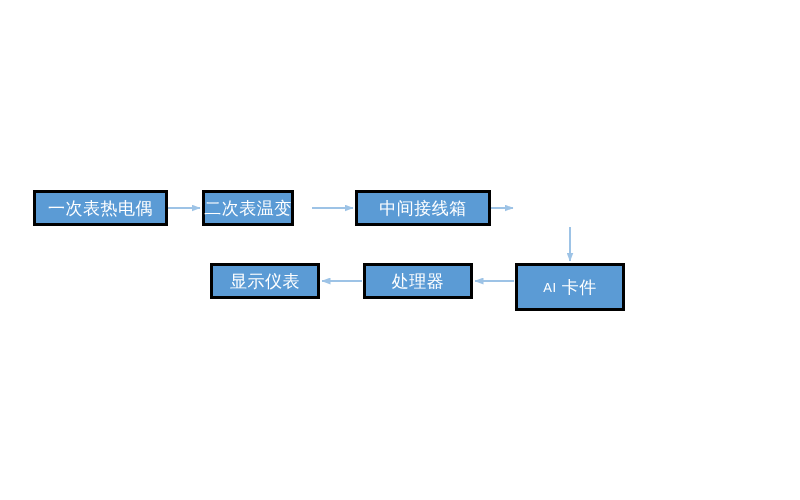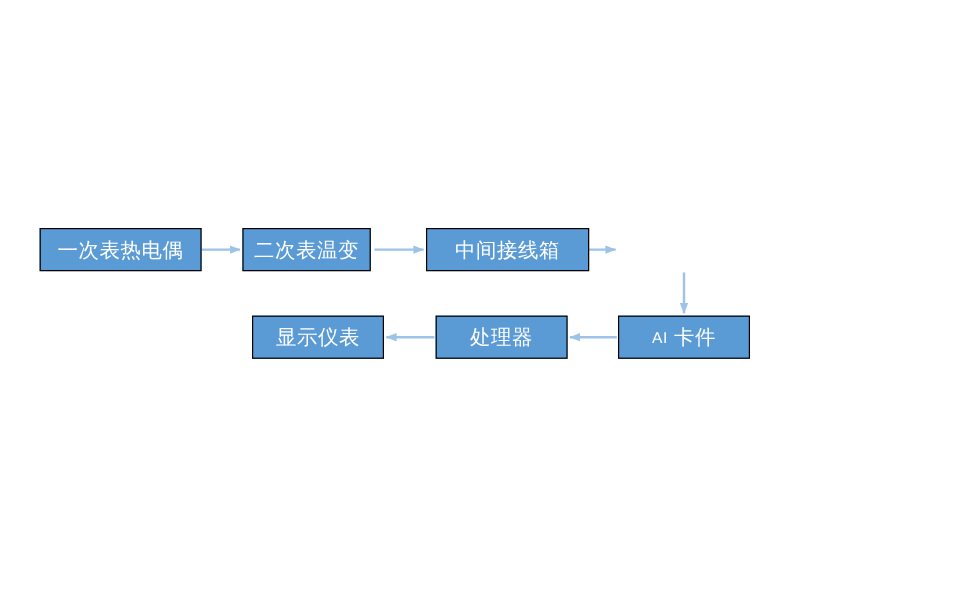--- a/index.html
+++ b/index.html
@@ -18,21 +18,21 @@
     position: absolute;
     left: 0; top: 0;
     width: 800px;
     height: 500px;
     background: #ffffff;
   }
   .node {
     position: absolute;
     box-sizing: border-box;
     background: #5b9bd5;
-    border: 1px solid #000000;
+    border: 3px solid #000000;
     color: #ffffff;
     display: flex;
     align-items: center;
     justify-content: center;
     font-size: 17px;
     letter-spacing: 0.5px;
     line-height: 1;
     white-space: nowrap;
     text-rendering: geometricPrecision;
   }
@@ -79,30 +79,30 @@
 
     <line x1="514" y1="281" x2="475" y2="281" stroke="#9dc3e6" stroke-width="2" marker-end="url(#arrow-l)"></line>
 
     <line x1="362" y1="281" x2="322" y2="281" stroke="#9dc3e6" stroke-width="2" marker-end="url(#arrow-l)"></line>
   </svg>
 
   <div class="node" style="left:33px; top:190px; width:135px; height:36px;">
     <span class="label">一次表热电偶</span>
   </div>
 
-  <div class="node" style="left:202px; top:190px; width:107px; height:36px;">
+  <div class="node" style="left:202px; top:190px; width:92px; height:36px;">
     <span class="label">二次表温变</span>
   </div>
 
   <div class="node" style="left:355px; top:190px; width:136px; height:36px;">
     <span class="label">中间接线箱</span>
   </div>
 
 
-  <div class="node" style="left:515px; top:263px; width:110px; height:36px;">
+  <div class="node" style="left:515px; top:263px; width:110px; height:48px;">
     <span class="latin">AI</span>
       <span style="display:inline-block;width:5px;"></span>
       <span class="label">卡件</span>
   </div>
 
   <div class="node" style="left:210px; top:263px; width:110px; height:36px;">
     <span class="label">显示仪表</span>
   </div>
 
   <div class="node" style="left:363px; top:263px; width:110px; height:36px;">

